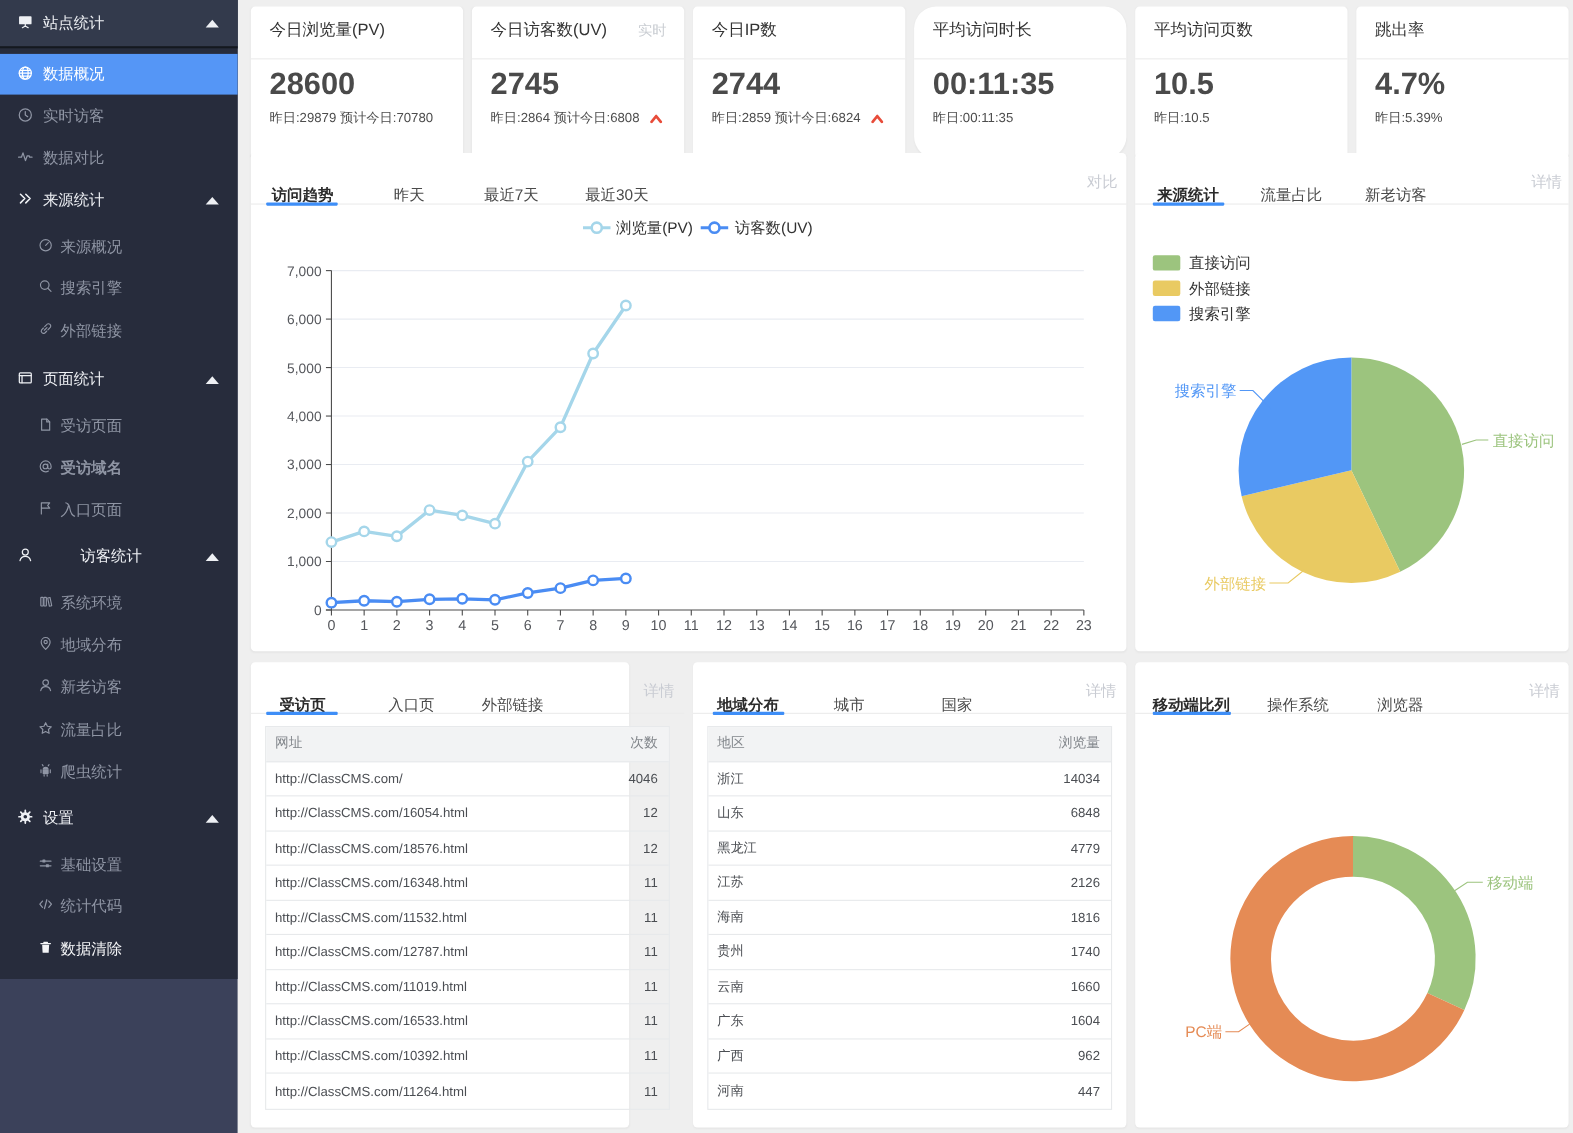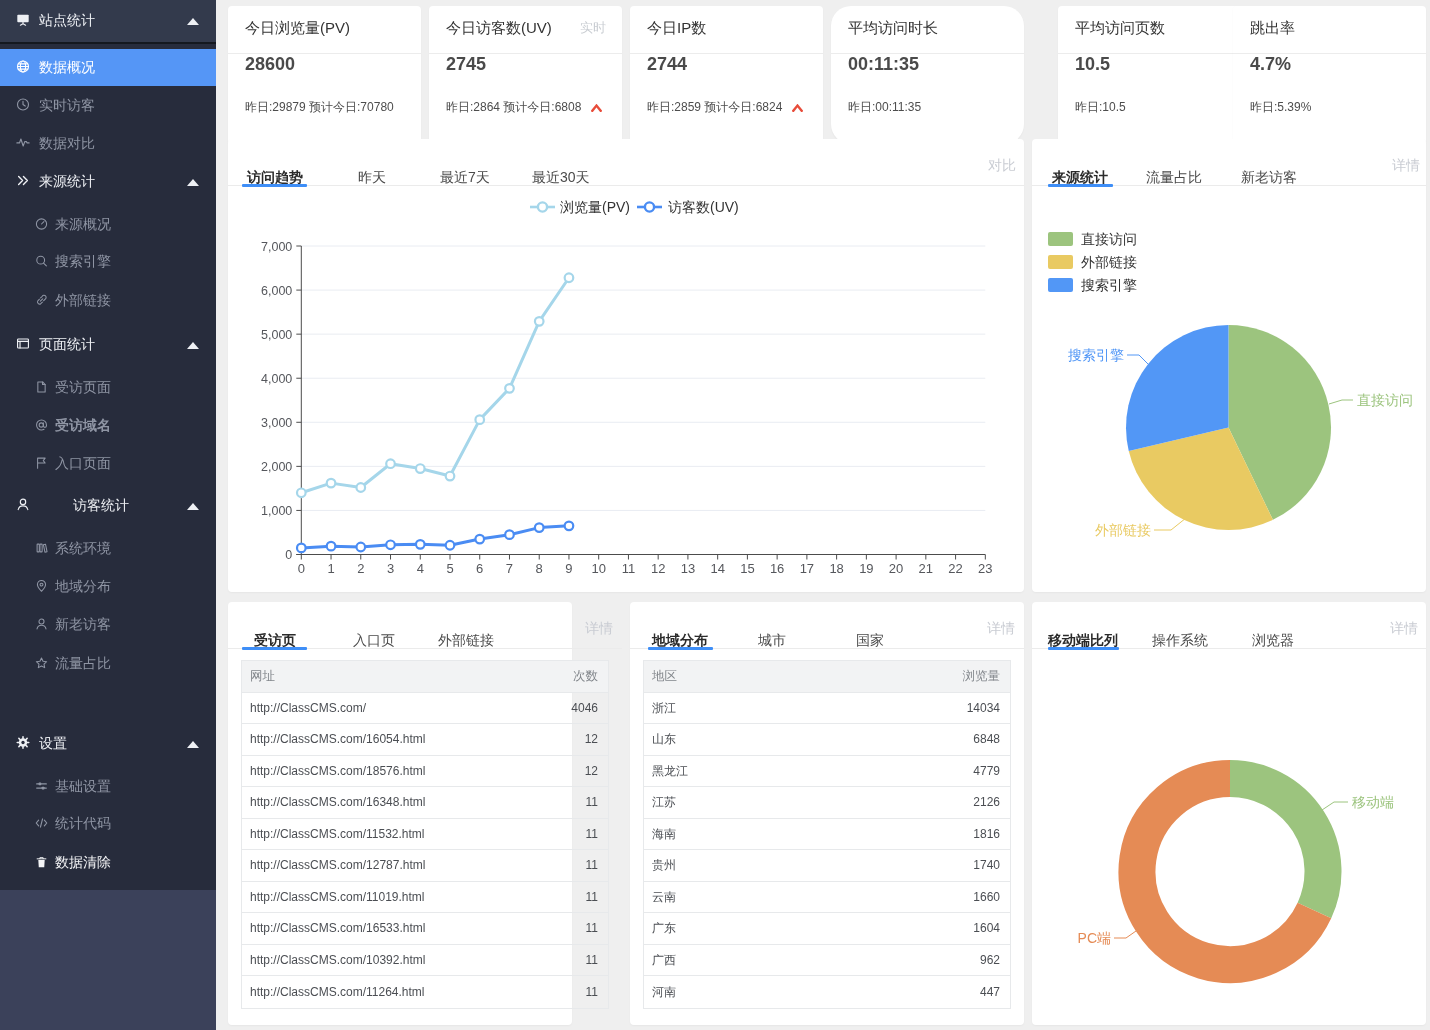--- a/index.html
+++ b/index.html
@@ -12,21 +12,21 @@
 .mic{position:absolute;top:50%;transform:translateY(-50%);height:17px;}
 .mtx{position:absolute;top:50%;transform:translateY(-50%);font-size:14px;}
 .arrowup{position:absolute;right:17px;top:50%;margin-top:-3px;width:0;height:0;
   border-left:6px solid transparent;border-right:6px solid transparent;border-bottom:7px solid #eef0f4;}
 .main{position:absolute;left:0;top:0;width:1430px;height:1030px;}
 .card{position:absolute;background:#fff;border-radius:4px;box-shadow:0 1px 2px rgba(0,0,0,0.04);}
 .stat{top:6px;width:193px;height:138px;}
 .st-h{position:absolute;left:0;right:0;top:0;height:48px;line-height:43px;font-size:15px;color:#333;
   border-bottom:1px solid #ececec;padding-left:17px;padding-right:16px;}
 .badge{float:right;color:#c9cdd2;font-size:13px;}
-.st-n{position:absolute;left:17px;top:48px;font-size:18px;font-weight:bold;color:#4a4a4a;line-height:20px;}
+.st-n{position:absolute;left:17px;top:60px;font-size:28px;font-weight:bold;color:#4a4a4a;line-height:20px;}
 .st-f{position:absolute;left:17px;top:95px;font-size:12px;color:#4d4d4d;line-height:12px;}
 .chev{margin-left:10px;vertical-align:-1px;}
 .tabrow{position:absolute;left:0;top:0;height:47px;border-bottom:1px solid #ebebeb;}
 .tab{position:absolute;top:19px;font-size:14px;color:#4a4a4a;line-height:14px;margin-top:12px;}
 .tab.act{color:#2b2b2b;font-weight:bold;}
 .ul{position:absolute;bottom:-2px;height:3px;background:#3e8ef7;border-radius:1px;}
 .detail{position:absolute;top:19px;font-size:14px;color:#c9ccd3;line-height:14px;}
 .tbl{position:absolute;left:13px;top:58px;width:368px;border:1px solid #e7e9eb;}
 .trow{height:31.5px;border-bottom:1px solid #e7e9eb;position:relative;font-size:12px;color:#4b4e53;}
 .trow:last-child{border-bottom:none;}
@@ -152,20 +152,29 @@
           <path d="M2.5 14c.6-3 2.7-4.5 5.5-4.5s4.9 1.5 5.5 4.5"></path>
         </svg></span>
       <span class="mtx" style="left:55px;color:#8f95a4;">新老访客</span>
     </div>
 <div class="mrow" style="top:645px;">
       <span class="mic" style="left:35px;"><svg class="mi" width="13" height="13" viewBox="0 0 16 16" fill="none" stroke="#8f95a4" stroke-width="1.3" stroke-linecap="round" stroke-linejoin="round">
           <path d="M8 1.8l1.9 4 4.4.6-3.2 3 .8 4.3L8 11.6l-3.9 2.1.8-4.3-3.2-3 4.4-.6z"></path>
         </svg></span>
       <span class="mtx" style="left:55px;color:#8f95a4;">流量占比</span>
     </div>
+<div class="mrow" style="top:683px;">
+      <span class="mic" style="left:35px;"><svg class="mi" width="13" height="13" viewBox="0 0 16 16" fill="none" stroke="#8f95a4" stroke-width="1.3" stroke-linecap="round" stroke-linejoin="round">
+          <path d="M5.2 3.4L4.2 2M10.8 3.4l1-1.4" stroke-width="1.2"></path>
+          <path d="M4.6 7.8a3.4 3.4 0 016.8 0z" fill="#8f95a4" stroke="none"></path>
+          <rect x="4.6" y="7.4" width="6.8" height="5.4" rx="1.1" fill="#8f95a4" stroke="none"></rect>
+          <path d="M2.8 7.8v3.2M13.2 7.8v3.2M6.3 13.4v1.4M9.7 13.4v1.4" stroke-width="1.3"></path>
+        </svg></span>
+      <span class="mtx" style="left:55px;color:#8f95a4;">爬虫统计</span>
+    </div>
 <div class="mrow" style="top:725px;">
       <span class="mic" style="left:16px;"><svg class="mi" width="14" height="14" viewBox="0 0 16 16" fill="none" stroke="#eef0f4" stroke-width="1.3" stroke-linecap="round" stroke-linejoin="round">
           <circle cx="8" cy="8" r="4.8" fill="#eef0f4" stroke="none"></circle>
           <circle cx="8" cy="8" r="1.9" fill="#272c3c" stroke="none"></circle>
           <path d="M8 1.4v2M8 12.6v2M1.4 8h2M12.6 8h2M3.3 3.3l1.5 1.5M11.2 11.2l1.5 1.5M12.7 3.3l-1.5 1.5M4.8 11.2l-1.5 1.5" stroke-width="1.8"></path>
         </svg></span>
       <span class="mtx" style="left:39px;color:#eef0f4;">设置</span>
       <span class="arrowup"></span>
     </div>
 <div class="mrow" style="top:768px;">
@@ -208,21 +217,21 @@
   <div class="st-n">2744</div>
   <div class="st-f">昨日:2859 预计今日:6824<svg class="chev" width="11" height="8" viewBox="0 0 11 8" fill="none">
           <path d="M1.3 6.8L5.5 1.6l4.2 5.2" stroke="#e84c3a" stroke-width="2.4" stroke-linecap="square"></path>
         </svg></div>
 </div>
 <div class="card stat" style="left:831px;border-radius:20px;">
   <div class="st-h">平均访问时长</div>
   <div class="st-n">00:11:35</div>
   <div class="st-f">昨日:00:11:35</div>
 </div>
-<div class="card stat" style="left:1032px;margin-left:26px;">
+<div class="card stat" style="left:1032px;">
   <div class="st-h">平均访问页数</div>
   <div class="st-n">10.5</div>
   <div class="st-f">昨日:10.5</div>
 </div>
 <div class="card stat" style="left:1233px;">
   <div class="st-h">跳出率</div>
   <div class="st-n">4.7%</div>
   <div class="st-f">昨日:5.39%</div>
 </div>
 <div class="card" style="left:228px;top:139px;width:796px;height:453px;">

